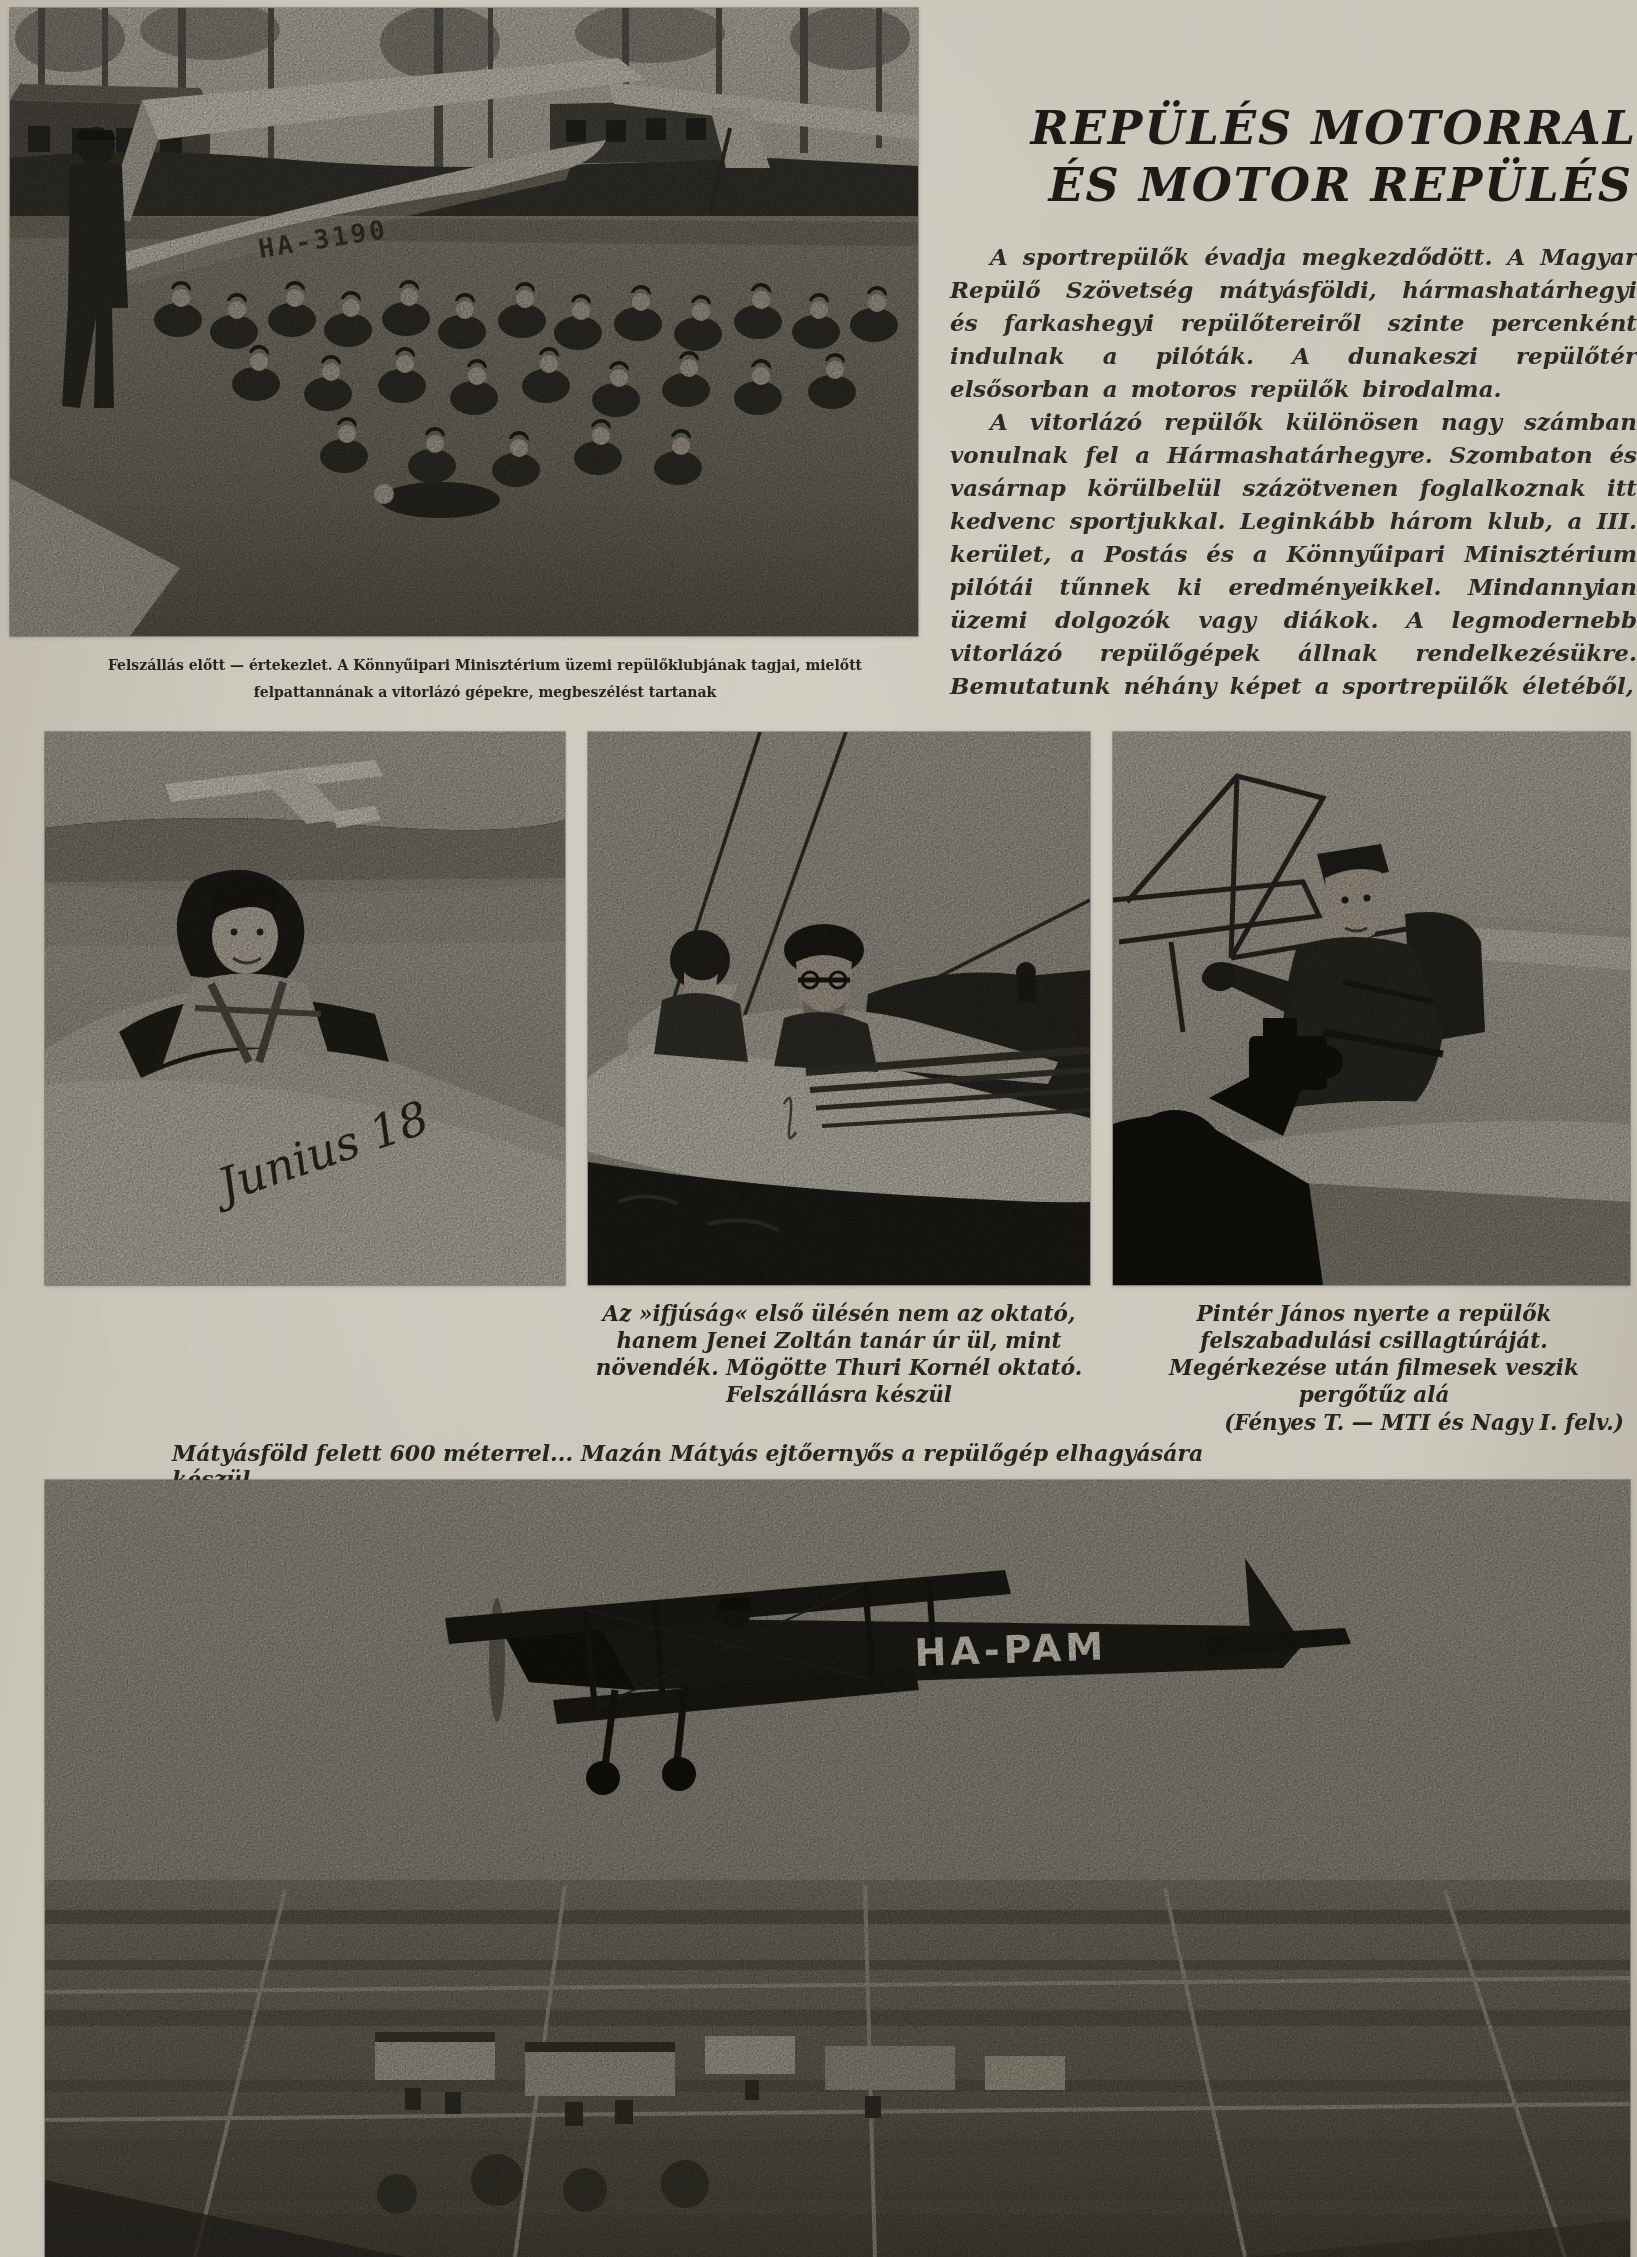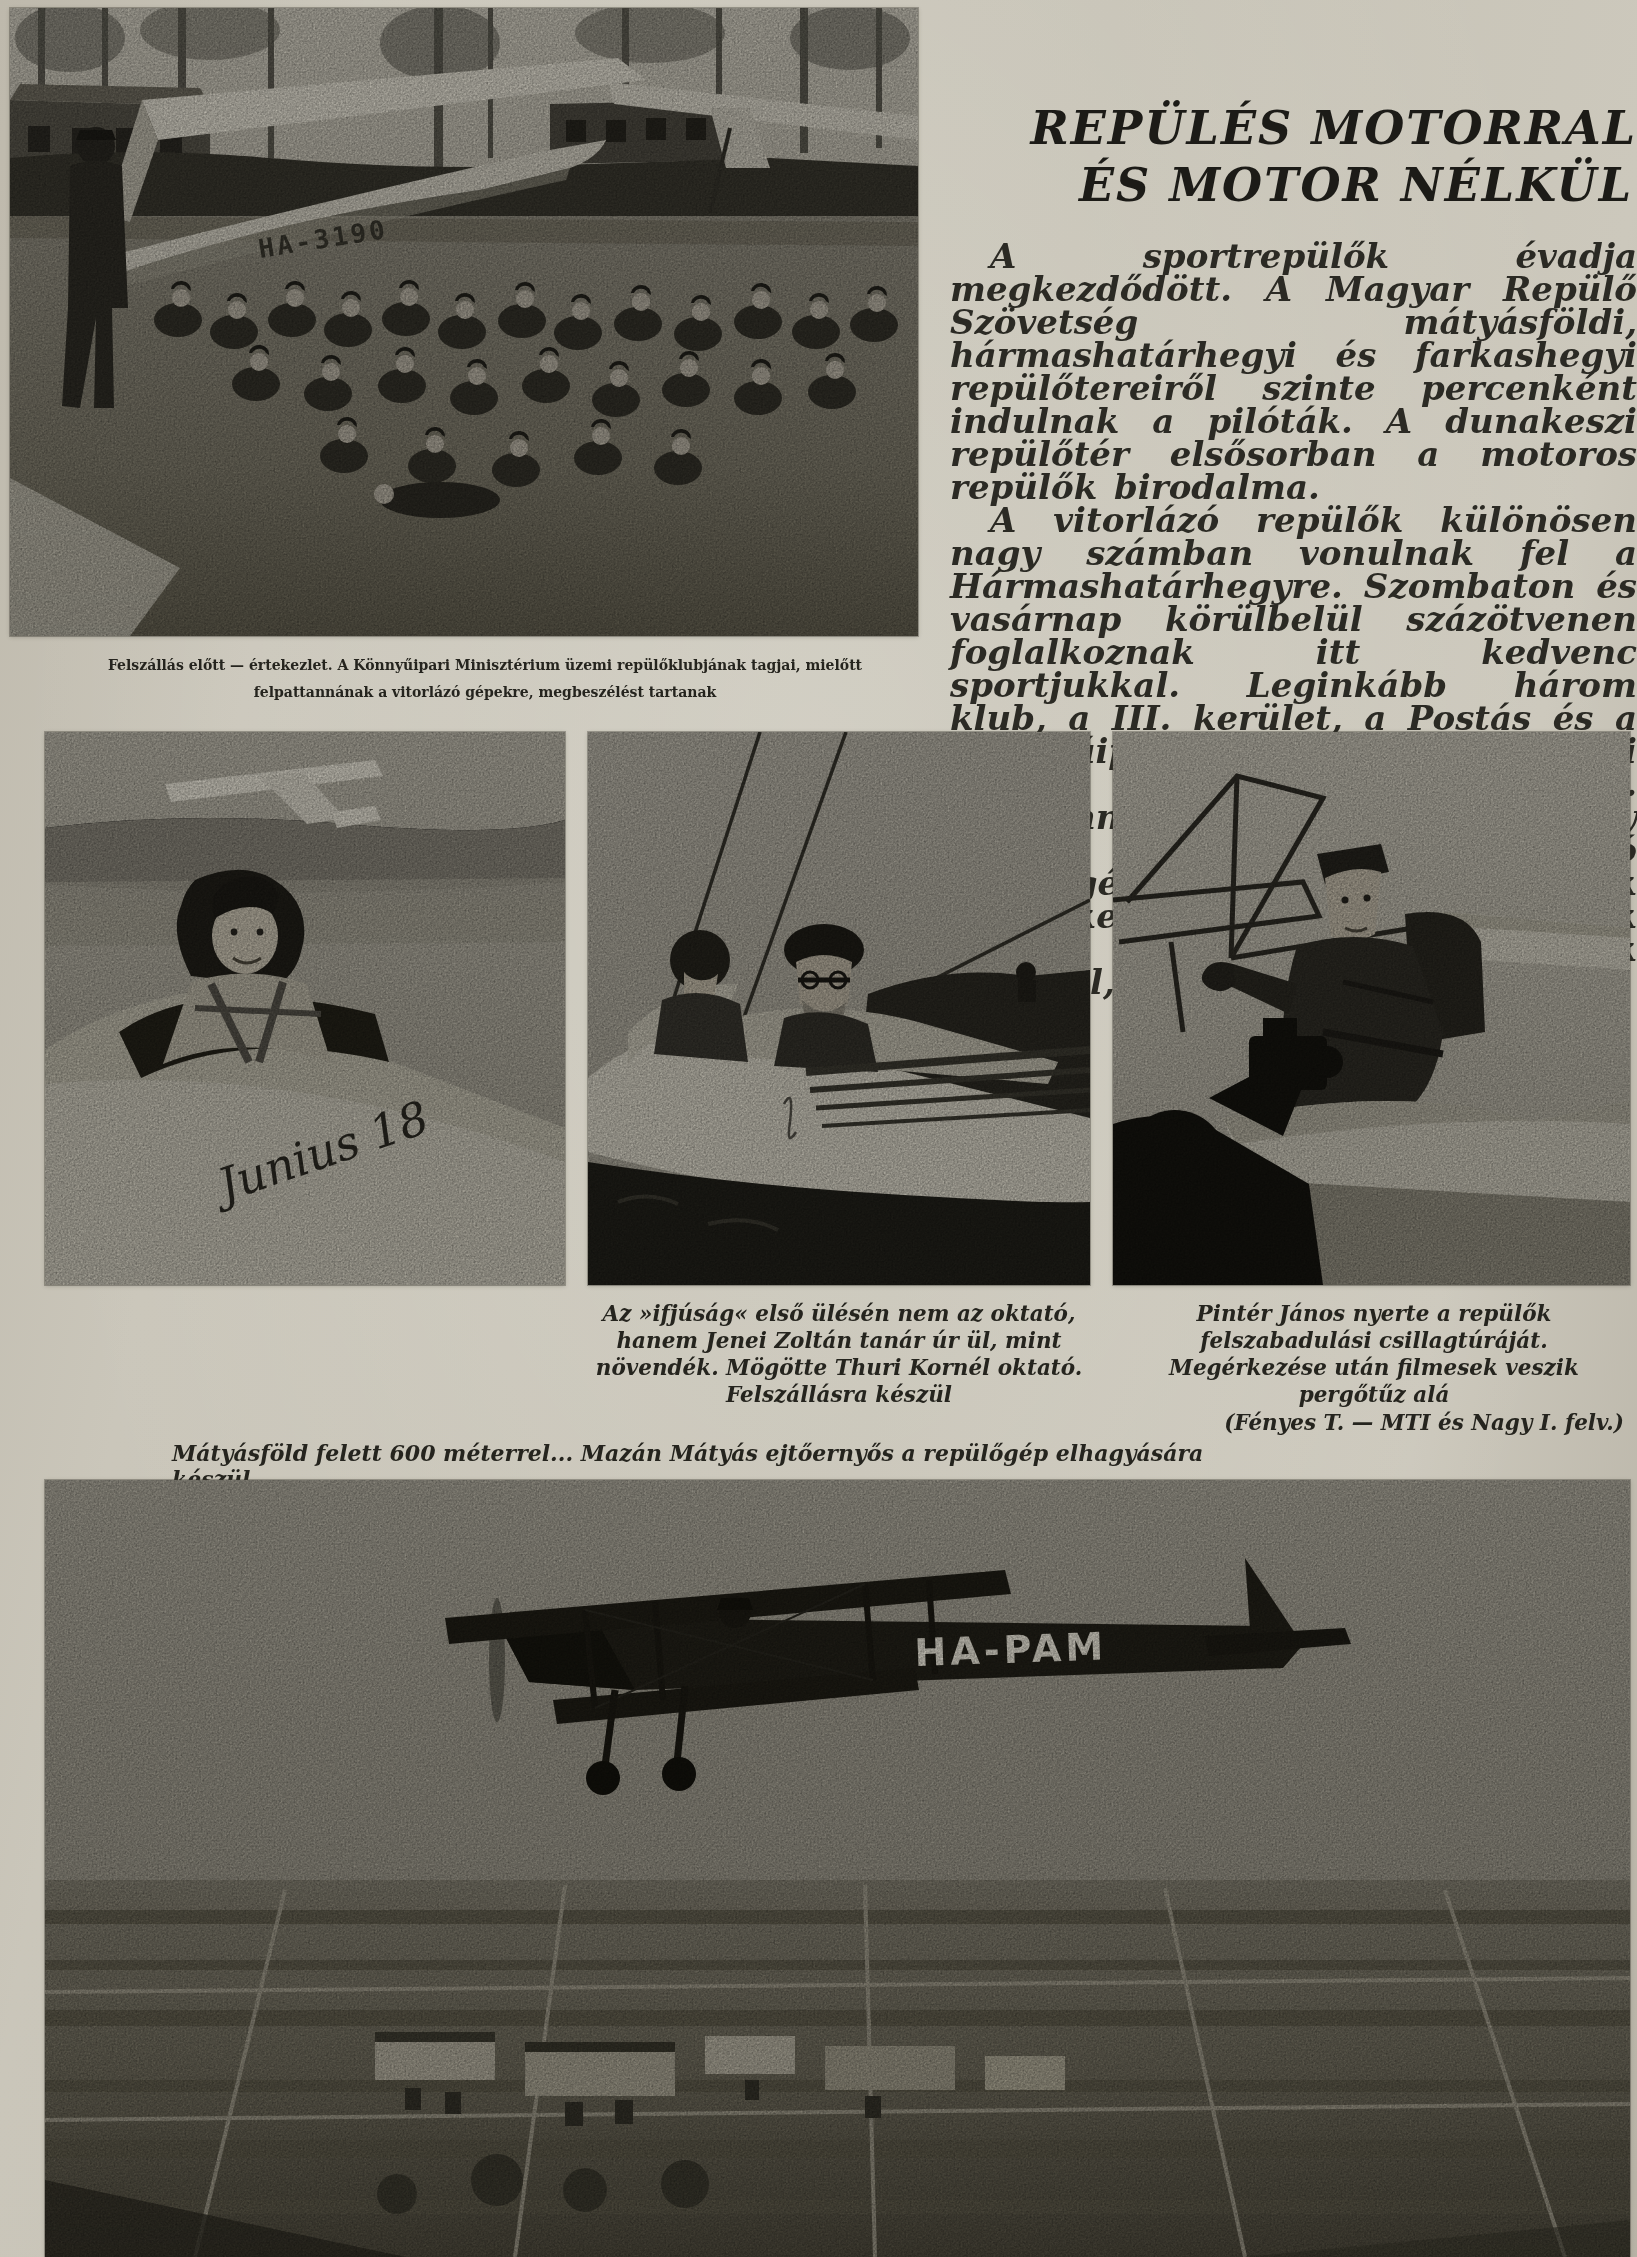--- a/index.html
+++ b/index.html
@@ -22,21 +22,21 @@
   .mid-photo-2  { left:588px;  top:732px;  width:502px;  height:553px; }
   .mid-photo-3  { left:1113px; top:732px;  width:517px;  height:553px; }
   .bottom-photo { left:45px;   top:1480px; width:1585px; height:777px; }
 
   .article { position:absolute; left:950px; top:100px; width:687px; }
   .article h1 { font-style:italic; font-weight:bold; font-size:46px; line-height:57px;
                 letter-spacing:2px; color:#1c1b17; text-align:right; }
   .article h1 .t1 { display:block; }
   .article h1 .t2 { display:block; padding-right:4px; }
   .article .body { margin-top:26px; font-style:italic; font-weight:bold;
-                   font-size:34px; line-height:33px; text-align:justify;
+                   font-size:23px; line-height:33px; text-align:justify;
                    text-indent:40px; word-spacing:5px; color:#2b2a24; }
   .article .body + .body { margin-top:0; }
 
   .caption { position:absolute; font-weight:bold; color:#25241e; }
   .cap-top { left:60px; top:652px; width:850px; text-align:center;
              font-size:14px; line-height:27px; }
   .cap-mid { top:1300px; font-style:italic; font-size:21.5px; line-height:27px;
              text-align:center; }
   .cap-1 { left:38px;   width:526px; text-align:justify; }
   .cap-2 { left:582px;  width:514px; }
@@ -173,21 +173,21 @@
       </g>
 
       <polygon points="0,470 170,560 120,628 0,628" fill="#c2beb0" opacity=".8"></polygon>
       <rect width="908" height="628" filter="url(#grain)" opacity=".5"></rect>
     </svg>
   </div>
 
   <div class="article">
     <h1>
       <span class="t1">REPÜLÉS MOTORRAL</span>
-      <span class="t2">ÉS MOTOR NÉLKÜL</span>
+      <span class="t2">ÉS MOTOR REPÜLÉS</span>
     </h1>
     <p class="body">A sportrepülők évadja megkezdődött. A Magyar Repülő Szövetség mátyásföldi, hármashatárhegyi és farkashegyi repülőtereiről szinte percenként indulnak a pilóták. A dunakeszi repülőtér elsősorban a motoros repülők birodalma.</p>
     <p class="body">A vitorlázó repülők különösen nagy számban vonulnak fel a Hármashatárhegyre. Szombaton és vasárnap körülbelül százötvenen foglalkoznak itt kedvenc sportjukkal. Leginkább három klub, a III. kerület, a Postás és a Könnyűipari Minisztérium pilótái tűnnek ki eredményeikkel. Mindannyian üzemi dolgozók vagy diákok. A legmodernebb vitorlázó repülőgépek állnak rendelkezésükre. Bemutatunk néhány képet a sportrepülők életéből,</p>
   </div>
 
   <div class="caption cap-top">Felszállás előtt — értekezlet. A Könnyűipari Minisztérium üzemi repülőklubjának tagjai, mielőtt felpattannának a vitorlázó gépekre, megbeszélést tartanak</div>
 
   <div class="photo mid-photo-1">
     <svg viewBox="0 0 520 553" preserveAspectRatio="none">
       <defs>

